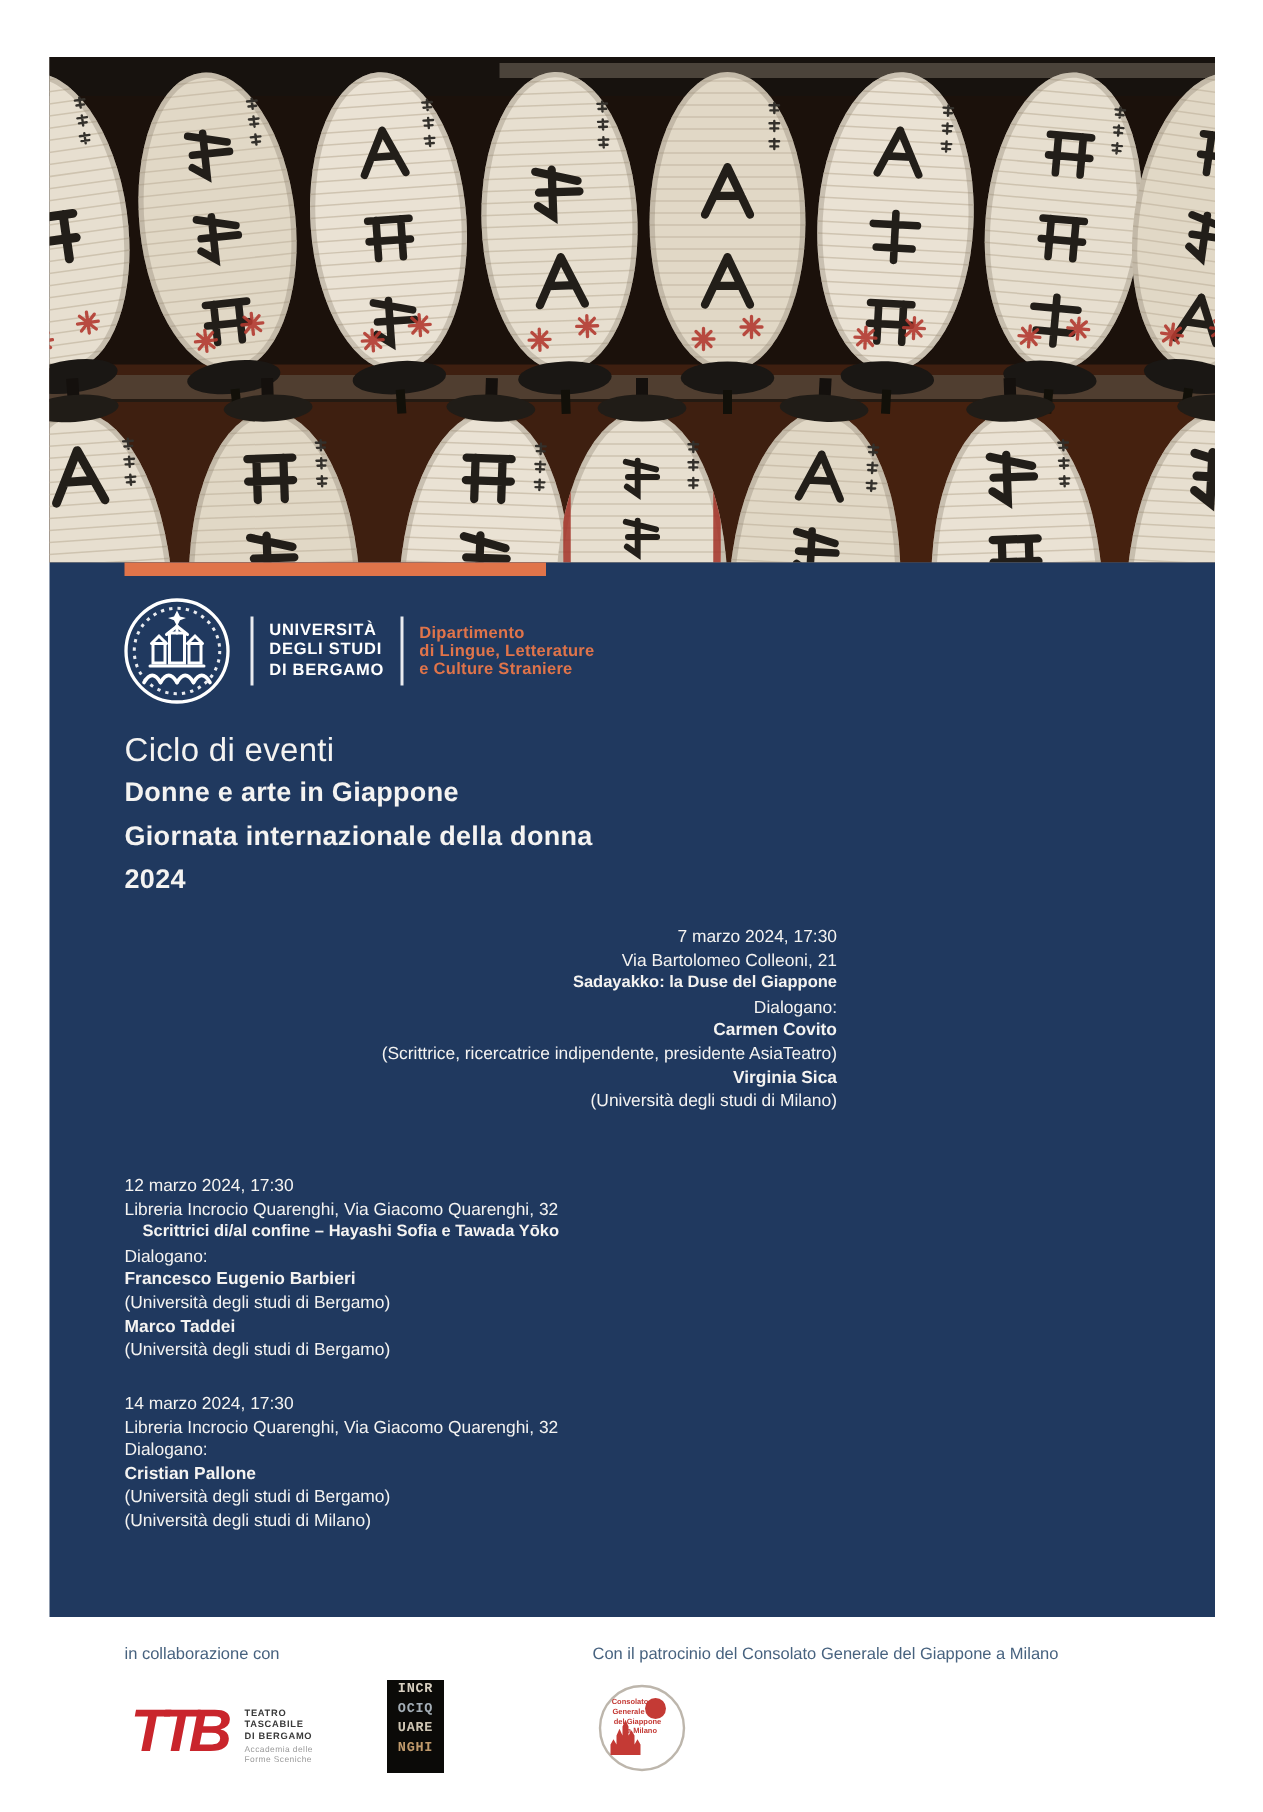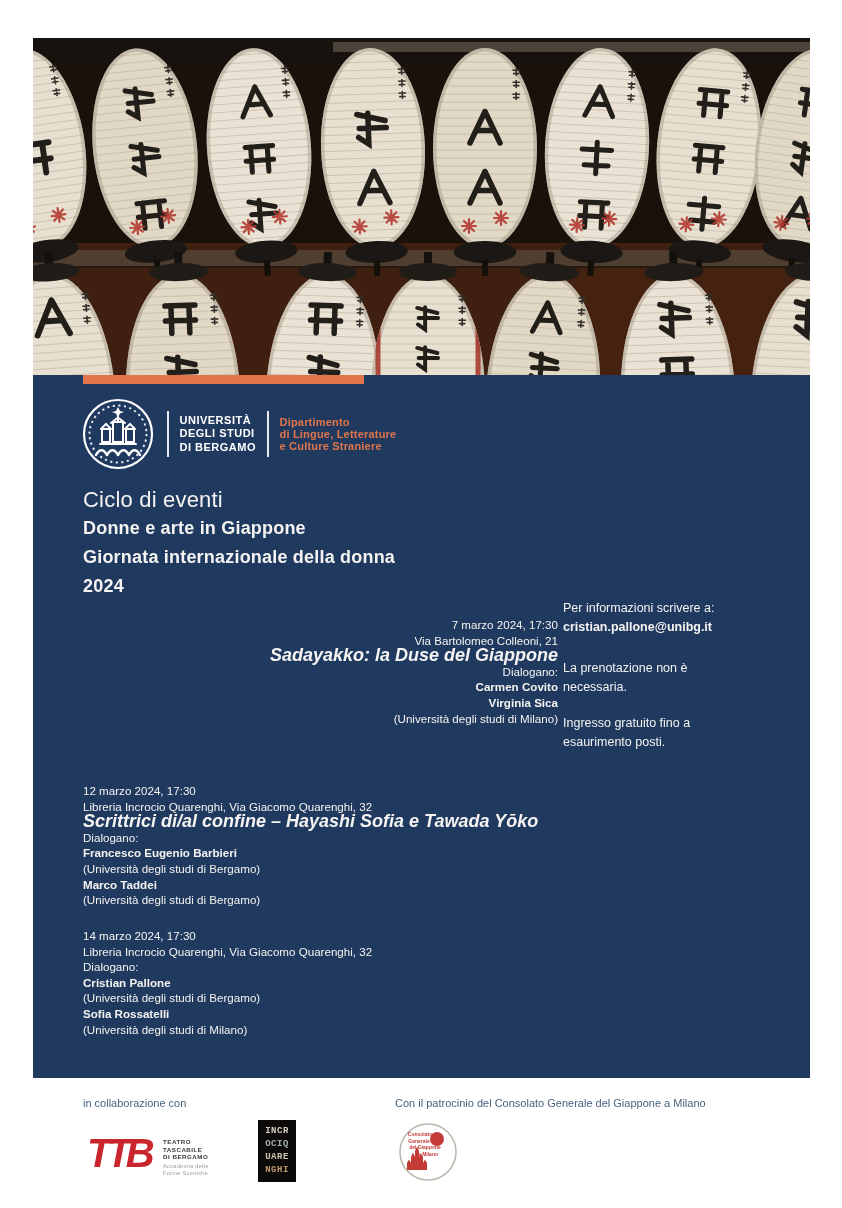--- a/index.html
+++ b/index.html
@@ -12,33 +12,33 @@
   .blue{position:absolute;left:33px;top:375px;width:777px;height:703px;background:#20395F;color:#F4F3F1;}
   .accent-bar{position:absolute;left:50px;top:0;width:281px;height:9px;background:#E0744A;}
   .brand{position:absolute;left:47px;top:21px;display:flex;align-items:center;gap:11px;}
   .brand .vdiv{width:1.5px;height:46px;background:rgba(255,255,255,.9);}
   .uni-lines{font-size:11px;font-weight:bold;letter-spacing:.5px;line-height:13.5px;color:#FFFFFF;}
   .dept-lines{font-size:11px;font-weight:bold;letter-spacing:.2px;line-height:12px;color:#E0744A;}
   .title{position:absolute;left:50px;top:110px;width:480px;}
   .kicker{font-size:22px;font-weight:400;line-height:29px;letter-spacing:.2px;}
   .title-line{font-size:18px;font-weight:700;line-height:29px;letter-spacing:.2px;}
   .event{position:absolute;left:50px;width:475px;font-size:11.6px;line-height:15.6px;}
-  .ev-title{font-weight:700;font-style:italic;font-size:18px;}
+  .ev-title{font-weight:700;font-size:11px;margin-left:12px;}
   .ev-name{font-weight:700;}
   .info{position:absolute;left:530px;top:224px;width:188px;font-size:12.5px;line-height:19px;}
   .info-email{font-weight:700;}
   .info-note1{margin-top:22px;}
   .info-note2{margin-top:17px;}
   
   .footer-label{position:absolute;font-size:11px;color:#47627F;}
   .collab{left:83px;top:1097px;}
   .patronage{left:395px;top:1097px;}
   .ttb-logo{position:absolute;left:85px;top:1130px;}
   .incroci-logo{position:absolute;left:258px;top:1120px;width:38px;height:62px;background:#0B0A08;
-      display:flex;flex-direction:column;justify-content:center;align-items:center;
+      display:flex;flex-direction:column;align-items:center;
       font-family:"Liberation Mono",monospace;font-weight:bold;font-size:9px;line-height:13px;letter-spacing:.5px;}
   .consulate-logo{position:absolute;left:398px;top:1122px;}
 </style>
 </head>
 <body>
 
 <div class="page">
 
   <div class="photo">
     <svg id="lanternSvg" width="777" height="337" viewBox="0 0 777 337">
@@ -743,20 +743,21 @@
       <div class="title-line">Giornata internazionale della donna</div>
       <div class="title-line">2024</div>
     </div>
 
     <div class="event" style="top:242px;text-align:right;">
       <div>7 marzo 2024, 17:30</div>
       <div>Via Bartolomeo Colleoni, 21</div>
       <div class="ev-title">Sadayakko: la Duse del Giappone</div>
       <div>Dialogano:</div>
       <div class="ev-name">Carmen Covito</div>
+      <div>(Scrittrice, ricercatrice indipendente, presidente AsiaTeatro)</div>
       <div class="ev-name">Virginia Sica</div>
       <div>(Università degli studi di Milano)</div>
     </div>
 
     <div class="event" style="top:408px;">
       <div>12 marzo 2024, 17:30</div>
       <div>Libreria Incrocio Quarenghi, Via Giacomo Quarenghi, 32</div>
       <div class="ev-title">Scrittrici di/al confine – Hayashi Sofia e Tawada Yōko</div>
       <div>Dialogano:</div>
       <div class="ev-name">Francesco Eugenio Barbieri</div>
@@ -764,30 +765,23 @@
       <div class="ev-name">Marco Taddei</div>
       <div>(Università degli studi di Bergamo)</div>
     </div>
 
     <div class="event" style="top:553px;">
       <div>14 marzo 2024, 17:30</div>
       <div>Libreria Incrocio Quarenghi, Via Giacomo Quarenghi, 32</div>
       <div>Dialogano:</div>
       <div class="ev-name">Cristian Pallone</div>
       <div>(Università degli studi di Bergamo)</div>
-      <div class="ev-name">Sofia Rossatelli</div>
       <div>(Università degli studi di Milano)</div>
     </div>
 
-    <div class="info">
-      <div>Per informazioni scrivere a:</div>
-      <div class="info-email">cristian.pallone@unibg.it</div>
-      <div class="info-note1">La prenotazione non è necessaria.</div>
-      <div class="info-note2">Ingresso gratuito fino a esaurimento posti.</div>
-    </div>
   </div>
 
   <div class="footer-label collab">in collaborazione con</div>
   <div class="footer-label patronage">Con il patrocinio del Consolato Generale del Giappone a Milano</div>
 
   <svg class="ttb-logo" width="190" height="48" viewBox="0 0 190 48">
     <text x="2" y="37" font-family="Liberation Sans, sans-serif" font-size="40" font-weight="bold" font-style="italic" letter-spacing="-5" fill="#C9252C">TTB</text>
     <g font-family="Liberation Sans, sans-serif" font-weight="bold" font-size="6.2" fill="#3A3A3A" letter-spacing=".5">
       <text x="78" y="14">TEATRO</text>
       <text x="78" y="21.5">TASCABILE</text>

